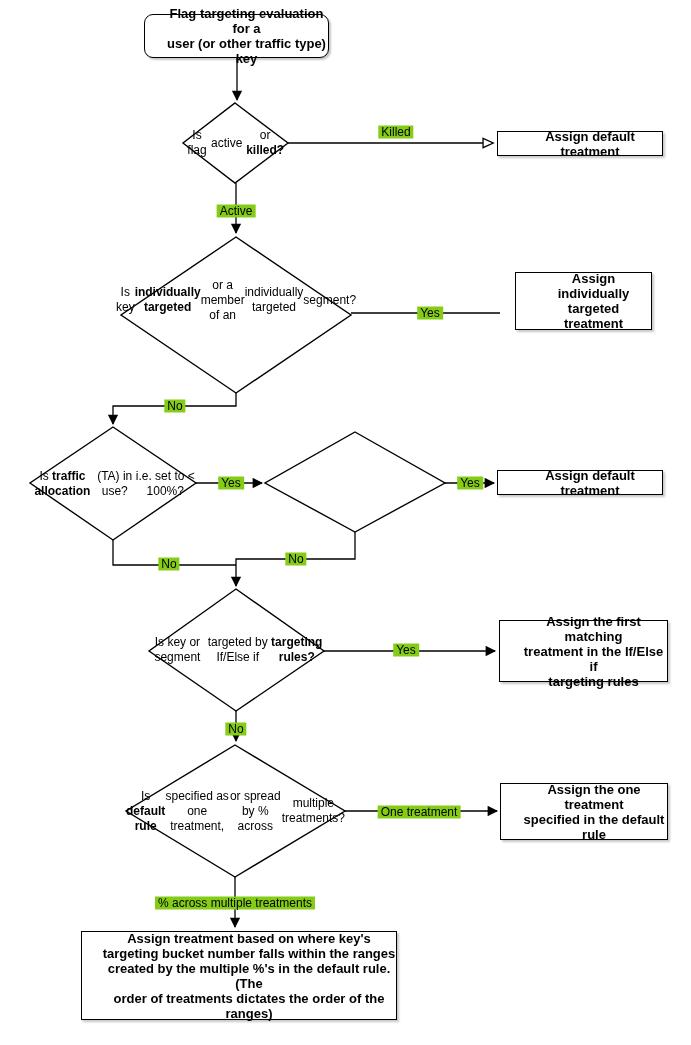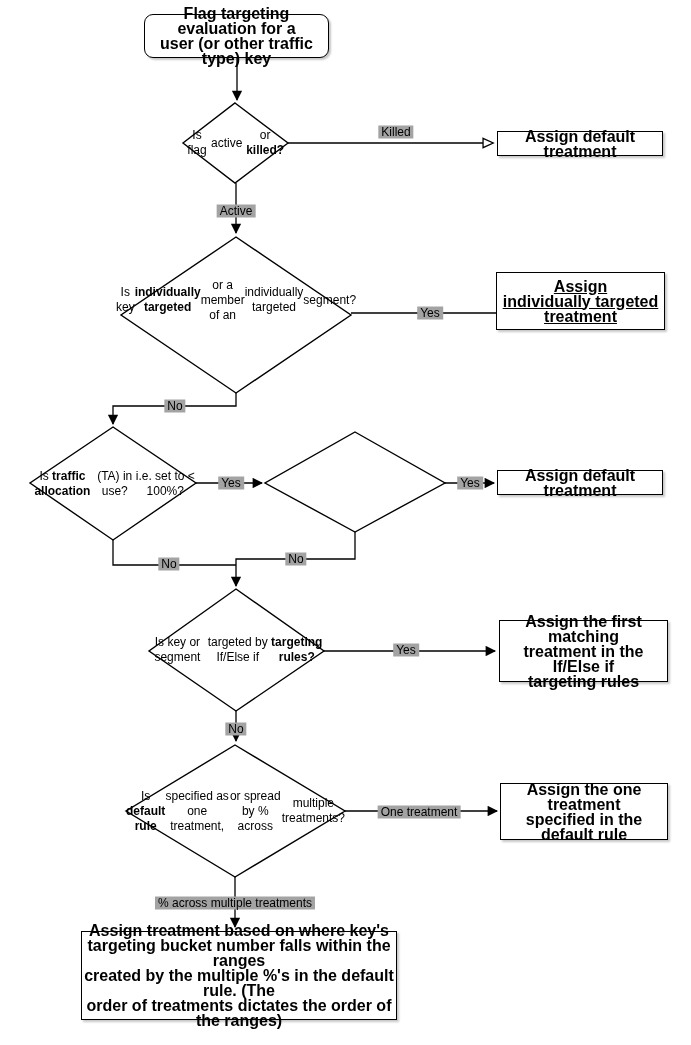--- a/index.html
+++ b/index.html
@@ -6,32 +6,33 @@
   .canvas{
     position:relative;width:691px;height:1045px;background:#ffffff;
     font-family:"Liberation Sans","DejaVu Sans",sans-serif;color:#000;
     overflow:hidden;
   }
   .canvas svg{position:absolute;left:0;top:0;}
   .node{
     position:absolute;box-sizing:border-box;background:#fff;
     border:1.5px solid #000;display:flex;flex-direction:column;
     align-items:center;justify-content:center;text-align:center;
-    font-size:16px;line-height:15px;font-weight:bold;
+    font-size:13px;line-height:15px;font-weight:bold;
     box-shadow:2px 2px 2px rgba(0,0,0,0.22);
+    padding-left:20px;
   }
   .node.rounded{border-radius:9px;}
   .dtext{
     position:absolute;display:flex;flex-direction:row;align-items:center;
     justify-content:center;text-align:center;font-size:12px;line-height:15px;
     pointer-events:none;
   }
   .dtext b{font-weight:bold;}
   .elabel{
-    position:absolute;transform:translate(-50%,-50%);background:#a3a3a3;
+    position:absolute;transform:translate(-50%,-50%);background:#84cc16;
     font-size:12px;line-height:13px;padding:0 3px;white-space:nowrap;
     text-align:right;
   }
 </style>
 </head>
 <body>
 
 <div class="canvas">
 
   <svg width="691" height="1045" viewBox="0 0 691 1045">
@@ -106,21 +107,21 @@
     <div><span>Is </span><b>default rule</b></div>
     <div>specified as one treatment,</div>
     <div>or spread by % across</div>
     <div>multiple treatments?</div>
   </div>
 
   <div class="node" style="left:497px;top:131px;width:166px;height:25px;">
     <div>Assign default treatment</div>
   </div>
 
-  <div class="node" style="left:496px;top:272px;width:169px;height:58px;text-decoration:underline;">
+  <div class="node" style="left:515px;top:272px;width:137px;height:58px;">
     <div>Assign</div>
     <div>individually targeted</div>
     <div>treatment</div>
   </div>
 
   <div class="node" style="left:497px;top:470px;width:166px;height:25px;">
     <div>Assign default treatment</div>
   </div>
 
   <div class="node" style="left:499px;top:620px;width:169px;height:62px;">

